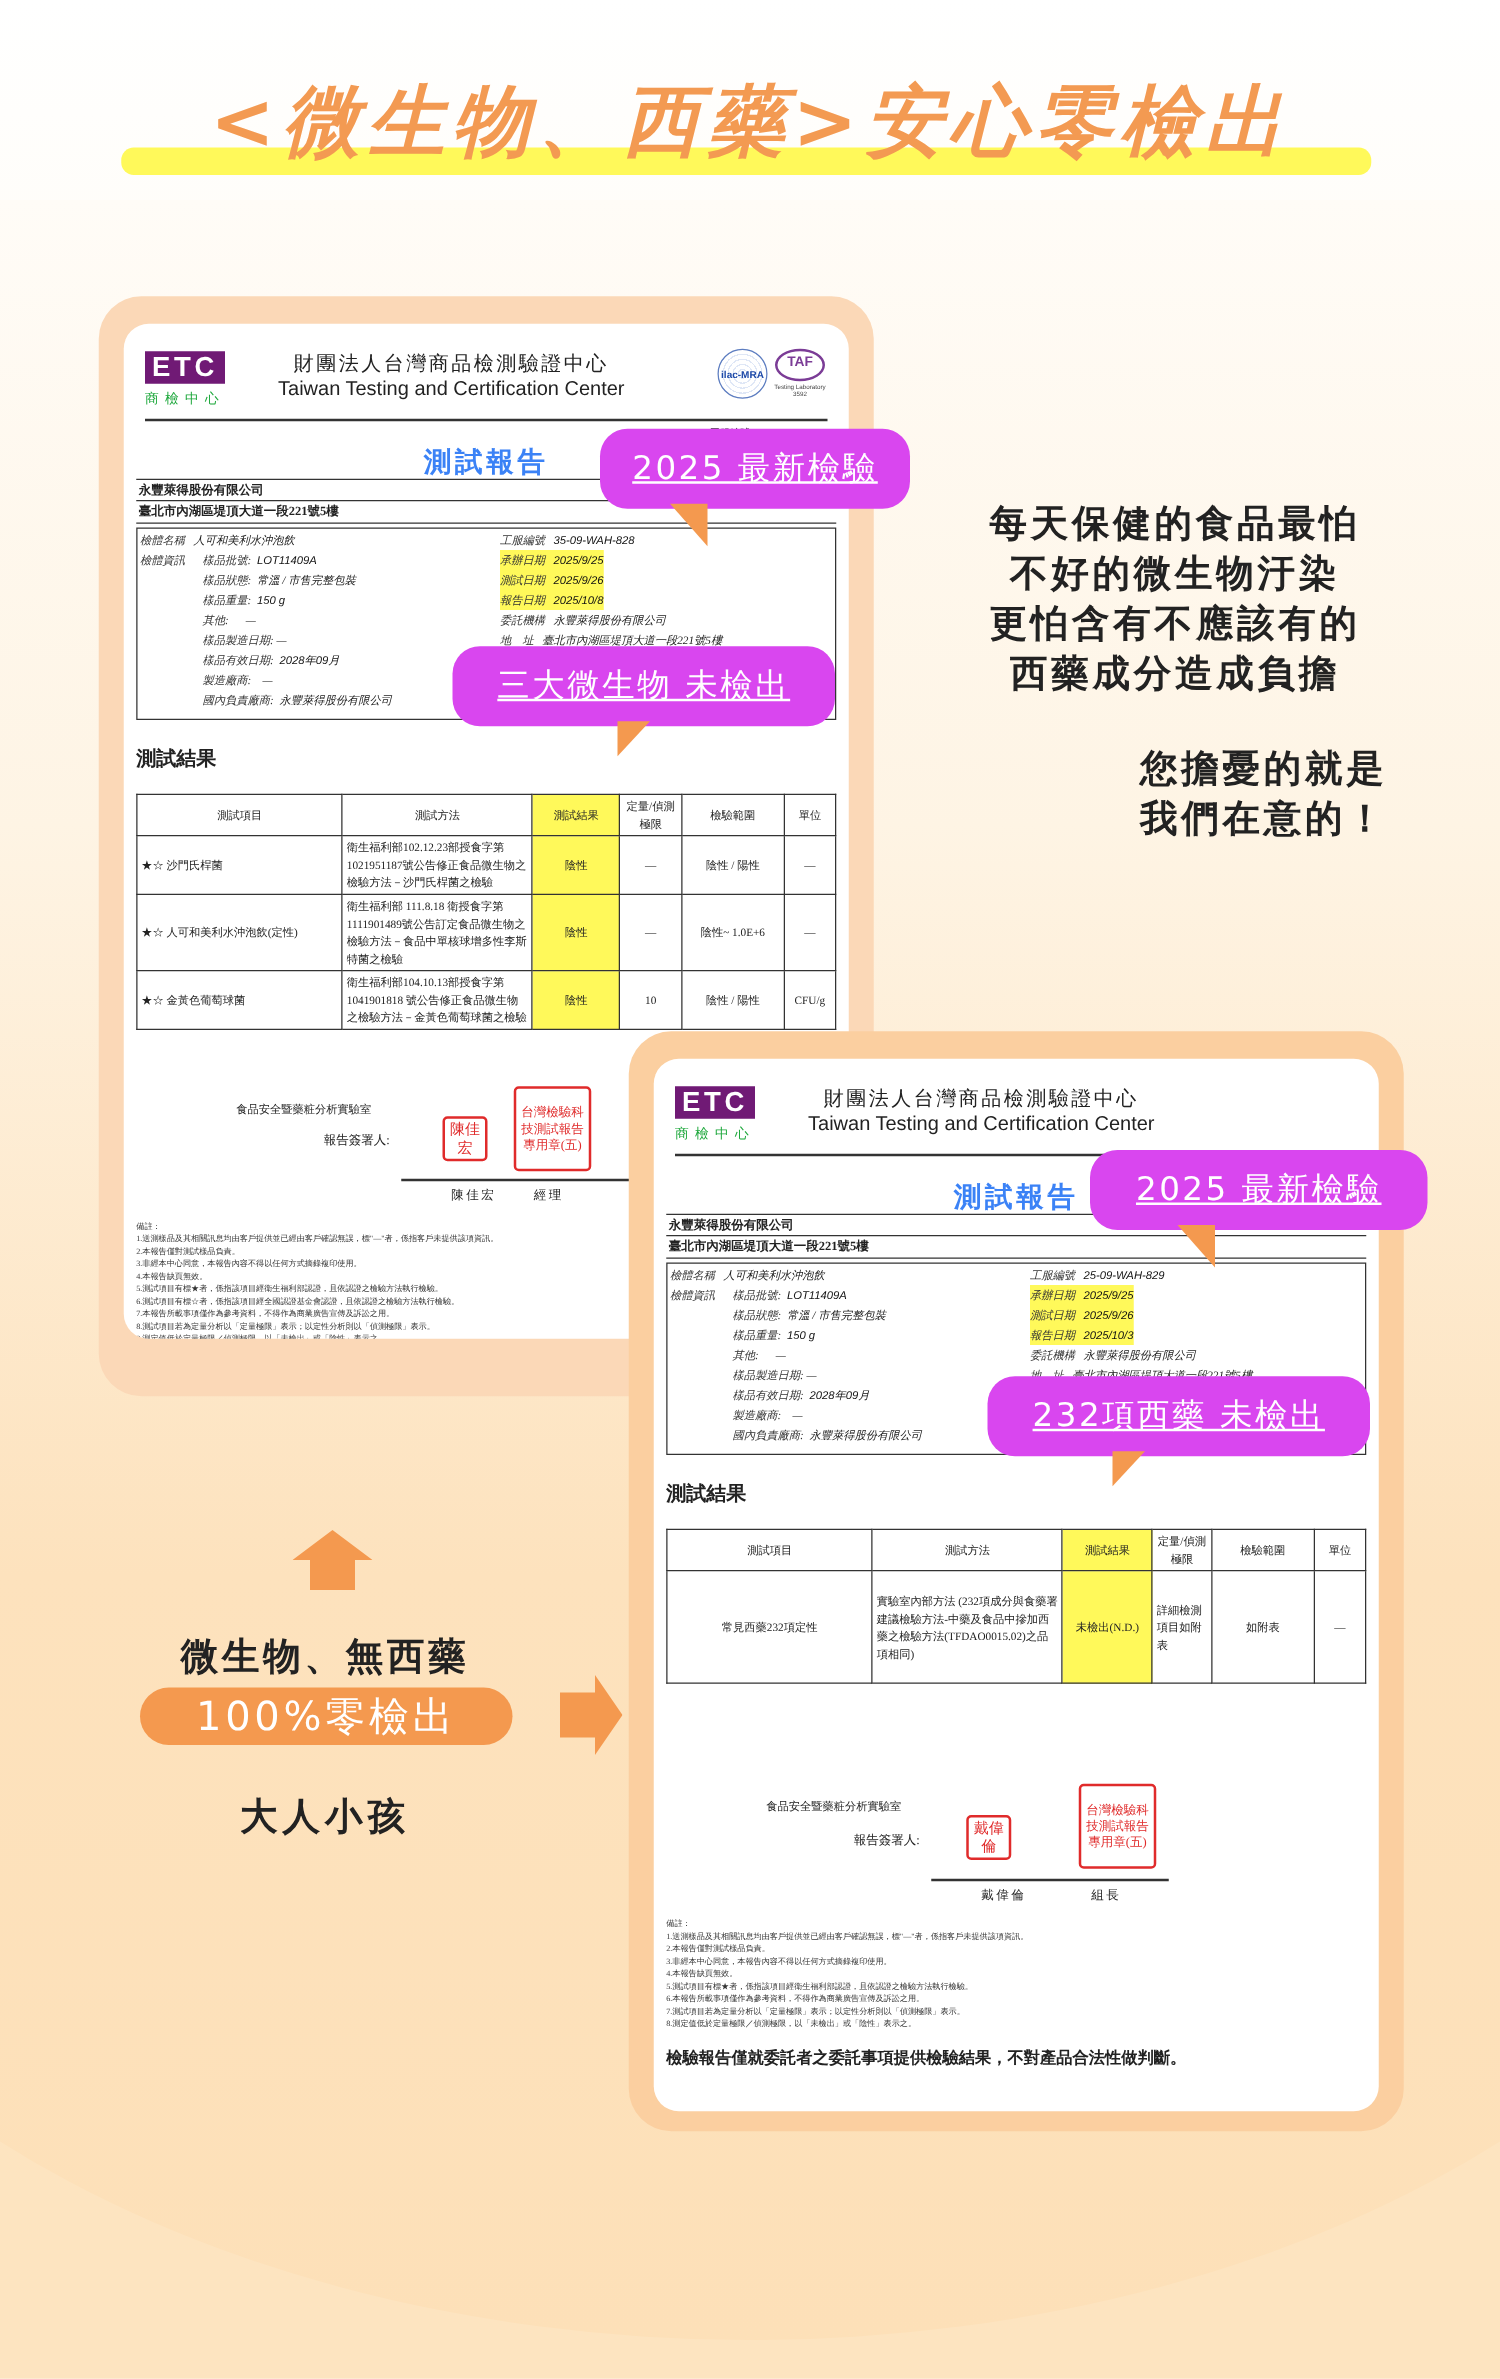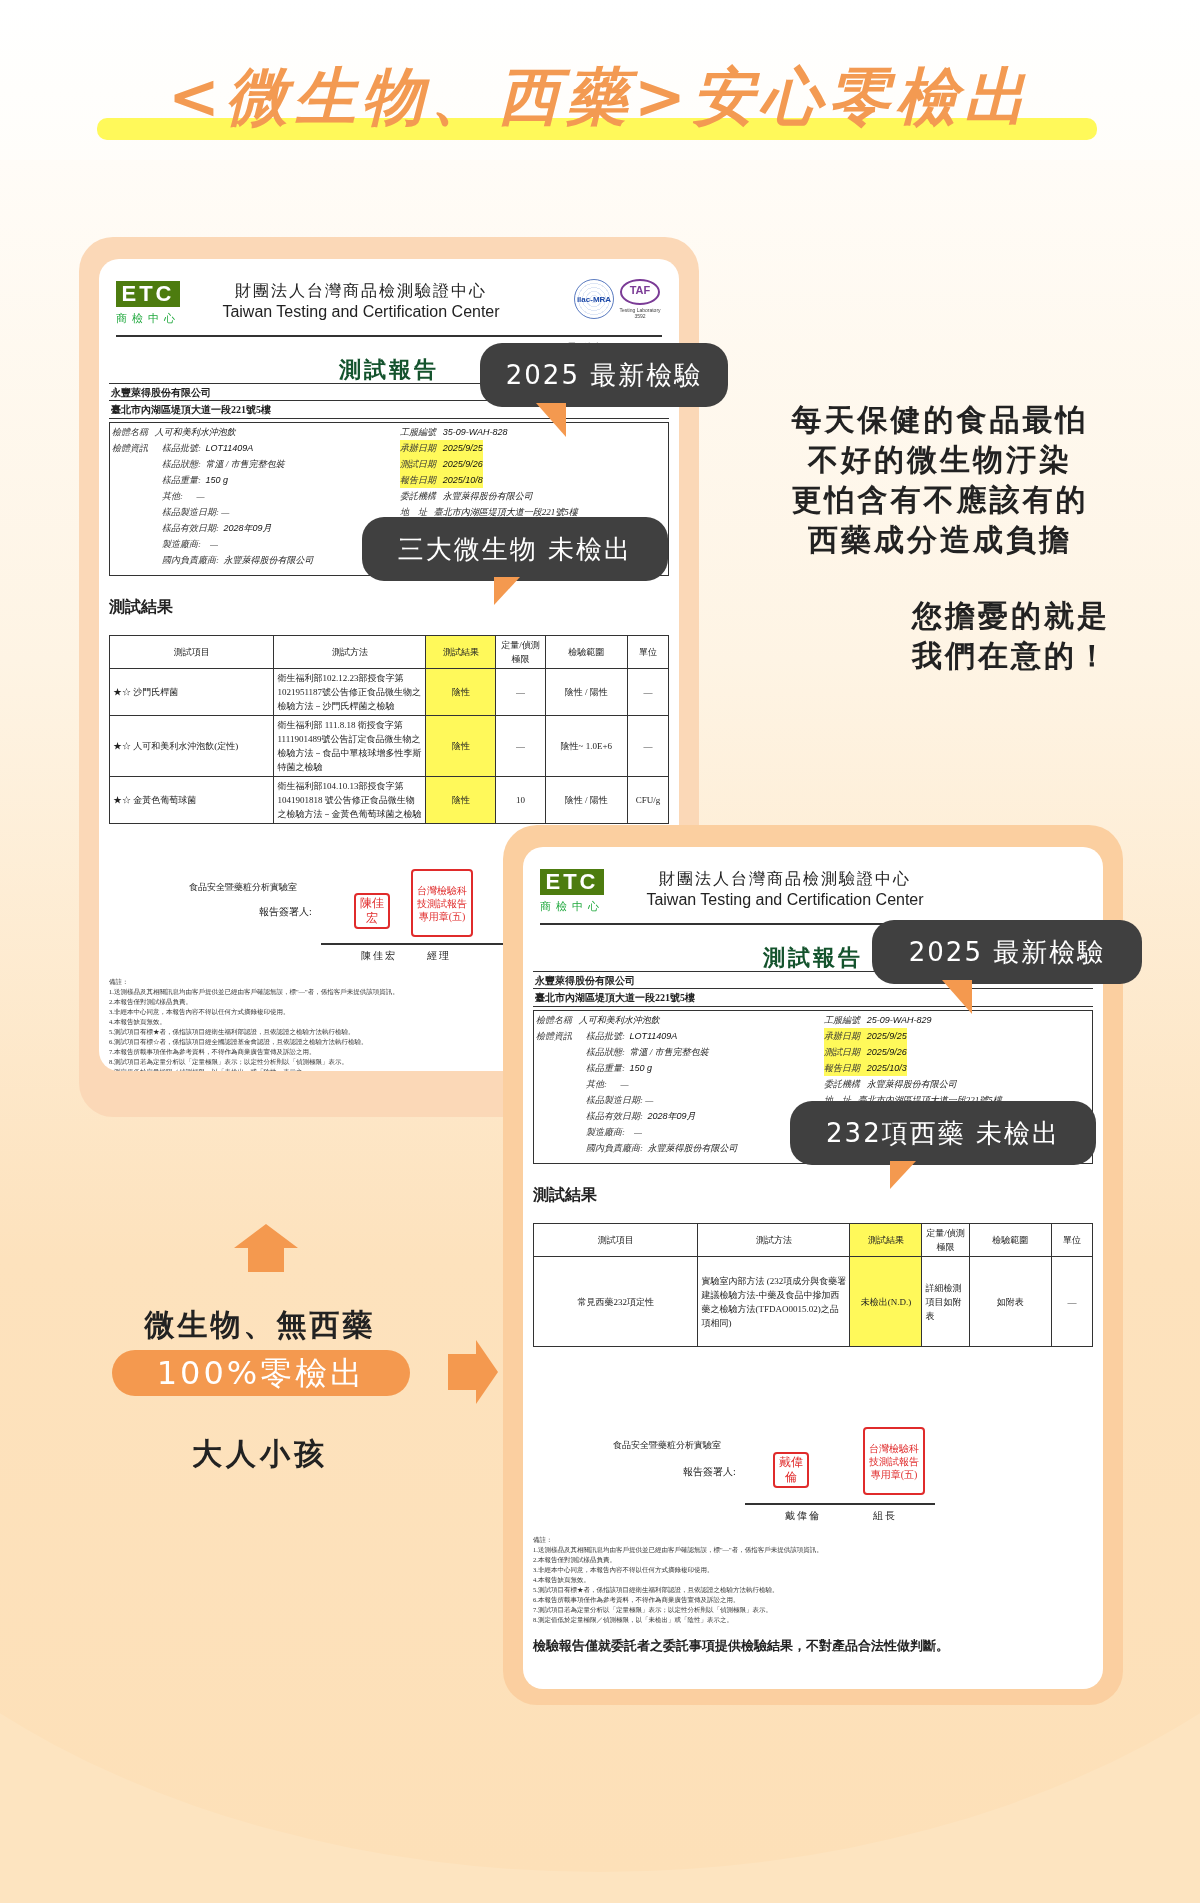--- a/index.html
+++ b/index.html
@@ -35,32 +35,32 @@
   .frame1 { left: 79px; top: 237px; width: 620px; height: 880px; background: #fbd8b7; }
   .frame2 { left: 503px; top: 825px; width: 620px; height: 880px; background: #fbcfa0; }
   .paper {
     position: absolute; left: 20px; top: 22px; width: 580px; height: 812px; background: #fff;
     border-radius: 20px; overflow: hidden; font-family: "Liberation Serif", serif; color: #222;
   }
   .frame2 .paper { height: 842px; }
 
   .doc-head { position: absolute; left: 17px; top: 18px; width: 546px; height: 60px; border-bottom: 2px solid #333; }
   .etc-logo { position: absolute; left: 0; top: 4px; width: 64px; }
-  .etc-box { width: 64px; height: 26px; background: #4d7c0f; color: #fff; font-family: "Liberation Sans", sans-serif; font-weight: bold; font-size: 22px; text-align: center; line-height: 26px; letter-spacing: 3px; }
+  .etc-box { width: 64px; height: 26px; background: #701a75; color: #fff; font-family: "Liberation Sans", sans-serif; font-weight: bold; font-size: 22px; text-align: center; line-height: 26px; letter-spacing: 3px; }
   .etc-sub { font-size: 11px; color: #1ea83c; letter-spacing: 5px; margin-top: 4px; font-family: "DejaVu Sans", sans-serif; }
   .org-cn { position: absolute; left: 90px; top: 4px; width: 310px; text-align: center; font-size: 16px; letter-spacing: 2px; }
   .org-en { position: absolute; left: 90px; top: 26px; width: 310px; text-align: center; font-family: "Liberation Sans", sans-serif; font-size: 16px; }
   .cert-logos { position: absolute; right: 0; top: 2px; display: flex; gap: 4px; }
   .ilac { width: 40px; height: 40px; border-radius: 50%; border: 1px solid #5d7dc0; background: repeating-radial-gradient(circle, #fff 0 3px, #dfe7f6 3px 4px); color: #1d49a8; font-size: 8px; font-weight: bold; display: flex; align-items: center; justify-content: center; font-family: "Liberation Sans", sans-serif; }
   .taf { width: 44px; height: 40px; display: flex; flex-direction: column; align-items: center; }
   .taf-oval { width: 40px; height: 32px; border: 2px solid #7b3c96; border-radius: 50%; color: #7b3c96; font-family: "Liberation Sans", sans-serif; font-weight: bold; font-size: 11px; text-align: center; line-height: 18px; }
   .taf-sub { font-size: 5px; color: #444; margin-top: 2px; font-family: "Liberation Sans", sans-serif; text-align: center; }
 
   .job-no { position: absolute; right: 17px; top: 82px; font-size: 8px; font-family: "Liberation Sans", sans-serif; }
-  .report-title { position: absolute; left: 0; top: 96px; width: 100%; text-align: center; font-size: 22px; color: #14532d; font-weight: bold; letter-spacing: 3px; }
+  .report-title { position: absolute; left: 0; top: 96px; width: 100%; text-align: center; font-size: 22px; color: #3b82f6; font-weight: bold; letter-spacing: 3px; }
   .client { position: absolute; left: 10px; top: 124px; width: 560px; font-size: 10px; font-weight: bold; }
   .client div { border-bottom: 1px solid #333; height: 18px; line-height: 18px; padding-left: 2px; }
   .client div:first-child { border-top: 1px solid #333; }
   .info-box { position: absolute; left: 10px; top: 163px; width: 560px; height: 154px; border: 1px solid #333; font-size: 9px; }
   .info-row { position: absolute; height: 16px; line-height: 16px; white-space: nowrap; font-style: italic; }
   .info-lbl { display: inline-block; color: #333; }
   .info-val { font-family: "Liberation Sans", sans-serif; color: #111; }
   .hl { background: #fff95a; }
 
   .results-title { position: absolute; left: 10px; top: 338px; font-size: 16px; font-weight: bold; }
@@ -76,23 +76,24 @@
   .sign-label { position: absolute; font-size: 10px; }
   .seal-small { position: absolute; width: 36px; height: 36px; border: 2px solid #e02b2b; border-radius: 4px; color: #e02b2b; font-size: 12px; line-height: 15px; text-align: center; display: flex; flex-wrap: wrap; align-items: center; justify-content: center; }
   .seal-big { position: absolute; width: 62px; height: 68px; border: 2px solid #e02b2b; border-radius: 4px; color: #e02b2b; font-size: 10px; line-height: 13px; text-align: center; display: flex; align-items: center; justify-content: center; padding: 2px; word-break: break-all; }
   .sign-line { position: absolute; height: 2px; background: #333; }
   .signer { position: absolute; font-size: 10px; letter-spacing: 2px; }
   .notes { position: absolute; left: 10px; font-size: 6.5px; line-height: 10px; color: #333; }
   .disclaimer { position: absolute; left: 10px; font-size: 13px; font-weight: bold; white-space: nowrap; }
 
   
   .callout {
-    position: absolute; background: #404040; color: #fff; border-radius: 22px;
+    position: absolute; background: #d946ef; color: #fff; border-radius: 22px;
     font-family: "DejaVu Sans", sans-serif; font-size: 26px; text-align: center; letter-spacing: 2px;
     z-index: 5;
+    text-decoration: underline;
   }
   .callout .tail { position: absolute; width: 0; height: 0; border-style: solid; }
 
   
   .side-text { position: absolute; left: 770px; top: 400px; width: 340px; text-align: center; font-size: 30px; line-height: 40px; letter-spacing: 3px; color: #222; font-weight: bold; }
   .side-text2 { position: absolute; left: 770px; top: 596px; width: 340px; text-align: right; font-size: 30px; line-height: 40px; letter-spacing: 3px; color: #222; font-weight: bold; }
 
   
   .up-arrow { position: absolute; left: 234px; top: 1224px; width: 64px; height: 48px; }
   .right-arrow { position: absolute; left: 448px; top: 1340px; width: 50px; height: 64px; }

